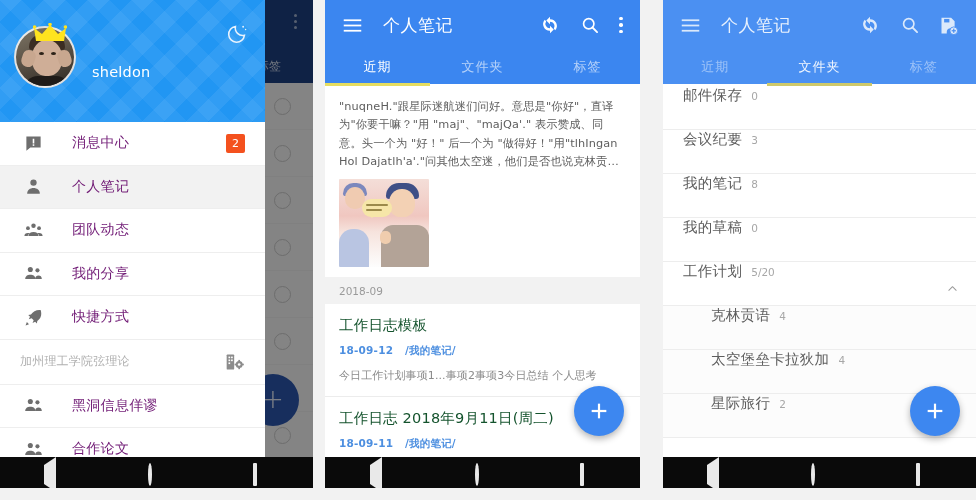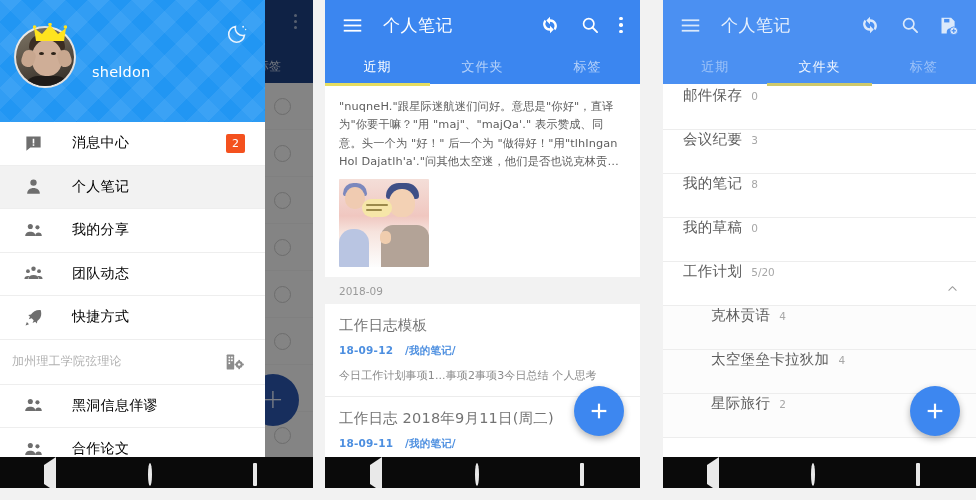--- a/index.html
+++ b/index.html
@@ -73,27 +73,27 @@
   .username { position: absolute; left: 92px; top: 64px; color: #fff; font-size: 14.5px; letter-spacing: .2px; }
   .moon-btn { position: absolute; right: 16px; top: 22px; width: 22px; height: 22px; }
 
   .menu { padding: 0; }
   .menu-item {
     position: relative; height: 43.5px; display: flex; align-items: center; padding-left: 22px;
     background: #fff; border-bottom: 1px solid #eeeeee;
   }
   .menu-item.selected { background: #f2f2f2; }
   .menu-ic { width: 22px; height: 22px; flex: 0 0 22px; display: flex; align-items: center; justify-content: center; }
-  .menu-lb { margin-left: 28px; font-size: 14px; color: #000000; letter-spacing: .3px; }
+  .menu-lb { margin-left: 28px; font-size: 14px; color: #701a75; letter-spacing: .3px; }
   .badge {
     position: absolute; right: 20px; top: 12px; min-width: 19px; height: 19px; line-height: 19px;
     background: #f4511e; color: #fff; font-size: 11px; text-align: center; border-radius: 2px; padding: 0 4px;
   }
   .menu-section {
-    position: relative; height: 45px; display: flex; align-items: center; padding-left: 12px;
+    position: relative; height: 45px; display: flex; align-items: center; padding-left: 20px;
     background: #fff; border-bottom: 1px solid #eeeeee;
   }
   .menu-section .sec-lb { font-size: 12px; color: #b0b0b0; letter-spacing: .2px; }
   .sec-ic { position: absolute; right: 18px; top: 12px; width: 22px; height: 22px; }
 
   
   #p2 { width: 315px; }
   #p3 { width: 313px; }
   .appbar { position: absolute; left: 0; right: 0; top: 0; height: 50px; background: #3b86f0; display: flex; align-items: center; }
   .appbar.lighter { background: #4b90f2; }
@@ -133,21 +133,21 @@
   .th-pB-hair { position: absolute; left: 47px; top: 4px; width: 33px; height: 16px; border-radius: 16px 16px 4px 4px; background: #3f4f86; }
   .th-pB-body { position: absolute; left: 42px; top: 46px; width: 48px; height: 42px; border-radius: 12px 12px 0 0; background: #b3a397; }
   .th-bub { position: absolute; left: 23px; top: 20px; width: 30px; height: 18px; border-radius: 9px; background: #f6e6a8; }
   .th-bub::after { content: ""; position: absolute; left: 6px; bottom: -5px; border: 4px solid transparent; border-top-color: #f6e6a8; }
   .th-bub i { position: absolute; left: 4px; top: 5px; right: 4px; height: 2px; background: #9b8a4a; border-radius: 1px; }
   .th-bub i+i { top: 10px; right: 10px; }
   .th-hand { position: absolute; left: 41px; top: 52px; width: 11px; height: 13px; border-radius: 5px; background: #f0cdae; }
 
   .date-sep { padding: 8px 14px 7px 14px; font-size: 10.5px; color: #9a9a9a; background: #f2f2f2; }
   .note-item { padding: 12px 14px 11px 14px; background: #fff; border-bottom: 1px solid #ececec; }
-  .note-title { font-size: 14.5px; color: #737373; letter-spacing: .2px; }
+  .note-title { font-size: 14.5px; color: #14532d; letter-spacing: .2px; }
   .note-meta { margin-top: 9px; font-size: 10.5px; color: #4d8fe0; letter-spacing: .2px; font-weight: bold; }
   .note-meta .mpath { margin-left: 8px; }
   .note-body { margin-top: 9px; font-size: 11px; line-height: 1.62; color: #8b8b8b; letter-spacing: .1px; }
 
   
   .folder-row {
     position: relative; height: 44px; display: flex; align-items: baseline; padding: 0 14px 0 20px;
     border-bottom: 1px solid #ededed; background: #fff;
   }
   .folder-row .fname { font-size: 14.5px; color: #5d5d5d; letter-spacing: .3px; font-family: Liberation Mono, monospace; }
@@ -240,41 +240,41 @@
                 <circle cx="12" cy="7" r="4" fill="#6e6e6e"></circle>
                 <path d="M4 21c0-4.4 3.6-7 8-7s8 2.6 8 7z" fill="#6e6e6e"></path>
               </svg>
           </span>
           <span class="menu-lb">个人笔记</span>
         </div>
 
         <div class="menu-item">
           <span class="menu-ic">
             <svg viewBox="0 0 24 24" width="19" height="19">
-                <circle cx="8" cy="7" r="3.2" fill="#6e6e6e"></circle>
-                <circle cx="17" cy="8" r="2.6" fill="#6e6e6e"></circle>
-                <path d="M1.5 19c0-3.4 2.9-5.3 6.5-5.3s6.5 1.9 6.5 5.3z" fill="#6e6e6e"></path>
-                <path d="M14 19c0-2.7 1.6-4.6 4.4-4.6 2.2 0 4.1 1.3 4.1 4.6z" fill="#6e6e6e"></path>
-              </svg>
-          </span>
-          <span class="menu-lb">我的分享</span>
-        </div>
-
-        <div class="menu-item">
-          <span class="menu-ic">
-            <svg viewBox="0 0 24 24" width="19" height="19">
                 <circle cx="12" cy="6" r="2.8" fill="#6e6e6e"></circle>
                 <circle cx="5" cy="9" r="2.4" fill="#6e6e6e"></circle>
                 <circle cx="19" cy="9" r="2.4" fill="#6e6e6e"></circle>
                 <path d="M5.5 19c0-3 2.8-5 6.5-5s6.5 2 6.5 5z" fill="#6e6e6e"></path>
                 <path d="M0.5 19c0-2.4 1.6-3.9 4.3-3.9 1 0 1.9.2 2.6.5-1.6.8-2.6 2-2.6 3.4z" fill="#6e6e6e"></path>
                 <path d="M23.5 19c0-2.4-1.6-3.9-4.3-3.9-1 0-1.9.2-2.6.5 1.6.8 2.6 2 2.6 3.4z" fill="#6e6e6e"></path>
               </svg>
           </span>
           <span class="menu-lb">团队动态</span>
+        </div>
+
+        <div class="menu-item">
+          <span class="menu-ic">
+            <svg viewBox="0 0 24 24" width="19" height="19">
+                <circle cx="8" cy="7" r="3.2" fill="#6e6e6e"></circle>
+                <circle cx="17" cy="8" r="2.6" fill="#6e6e6e"></circle>
+                <path d="M1.5 19c0-3.4 2.9-5.3 6.5-5.3s6.5 1.9 6.5 5.3z" fill="#6e6e6e"></path>
+                <path d="M14 19c0-2.7 1.6-4.6 4.4-4.6 2.2 0 4.1 1.3 4.1 4.6z" fill="#6e6e6e"></path>
+              </svg>
+          </span>
+          <span class="menu-lb">我的分享</span>
         </div>
 
         <div class="menu-item">
           <span class="menu-ic">
             <svg viewBox="0 0 24 24" width="19" height="19">
                 <path d="M21 2.5c-5.4-.6-9.6 2-12.2 5.8l-3.4.5 2.2 2.2-1.6 3.3 3.6-1.4 2.6 2.6-1.4 3.6 3.3-1.6 2.2 2.2.5-3.4C20.9 13.7 23.1 9 21 2.5z" fill="#6e6e6e"></path>
                 <path d="M2 22l4.3-1.6L3.6 17.7z" fill="#6e6e6e"></path>
               </svg>
           </span>
           <span class="menu-lb">快捷方式</span>

